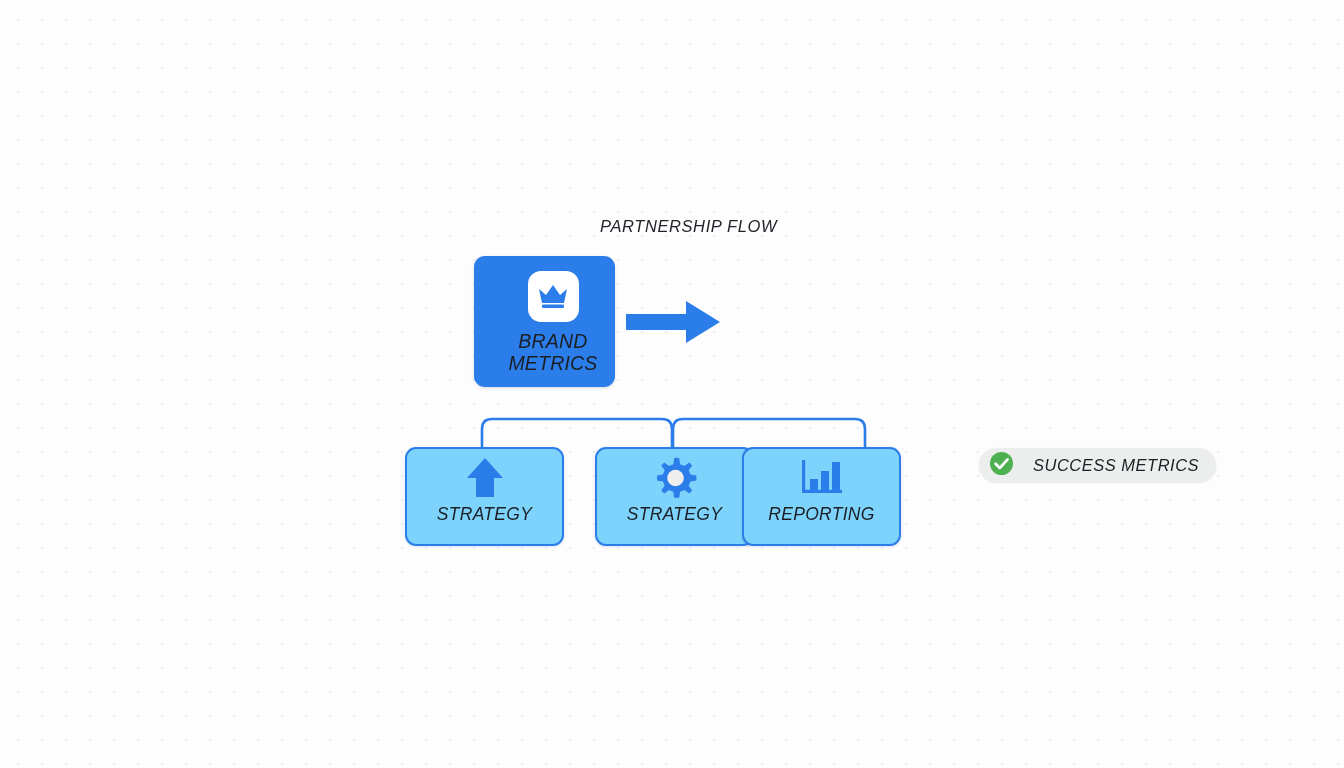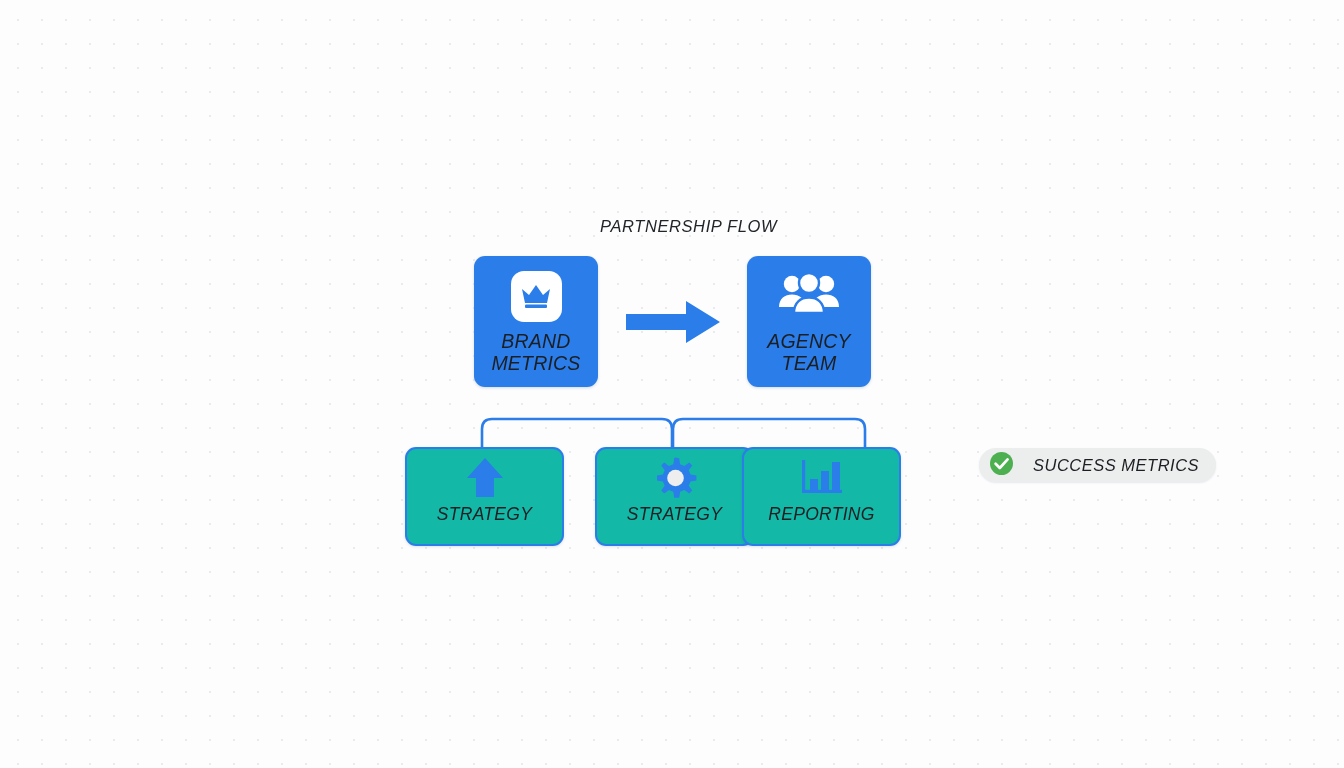--- a/index.html
+++ b/index.html
@@ -18,21 +18,21 @@
     position:absolute;left:600px;top:217px;
     font-size:16.5px;letter-spacing:.6px;color:#212529;
     white-space:nowrap;
   }
 
   
   .node{
     position:absolute;width:124px;height:131px;
     background:#2b7de9;border-radius:11px;
     box-shadow:0 1px 3px rgba(20,50,90,.18);
-    display:flex;flex-direction:column;align-items:center;
+    display:flex;flex-direction:column;align-items:center;padding-left:17px;
   }
   .node.brand{left:474px;top:256px;}
   .node.agency{left:747px;top:256px;}
 
   .node-icon{height:62px;display:flex;align-items:center;justify-content:center;margin-top:9px;}
   .icon-plate{
     width:51px;height:51px;background:#ffffff;border-radius:13px;
     display:flex;align-items:center;justify-content:center;
   }
   .node-label{
@@ -43,21 +43,21 @@
 
   
   .flow-arrow{position:absolute;left:623px;top:296px;}
 
   
   .connector{position:absolute;left:470px;top:405px;}
 
   
   .card{
     position:absolute;width:155px;height:95px;
-    background:#14b8a6;border:2.6px solid #2b7de9;border-radius:11px;
+    background:#7dd3fc;border:2.6px solid #2b7de9;border-radius:11px;
     box-shadow:0 1px 3px rgba(20,50,90,.13);
     display:flex;flex-direction:column;align-items:center;justify-content:flex-start;
   }
   .card.c1{left:405px;top:447px;}
   .card.c2{left:595px;top:447px;}
   .card.c3{left:742px;top:447px;}
   .card-icon{height:48px;display:flex;align-items:center;justify-content:center;margin-top:7px;}
   .card-label{font-size:17.5px;color:#1b1f24;letter-spacing:.3px;white-space:nowrap;}
 
   
@@ -90,38 +90,20 @@
       <span class="l2">METRICS</span>
     </div>
   </div>
 
   <div class="flow-arrow">
     <svg width="100" height="52" viewBox="0 0 100 52" aria-hidden="true">
       <path d="M3 18 L63 18 L63 5 L97 26 L63 47 L63 34 L3 34 Z" fill="#2b7de9"></path>
     </svg>
   </div>
 
-  <div class="node agency">
-    <div class="node-icon">
-      <span>
-        <svg width="62" height="44" viewBox="0 0 62 44" aria-hidden="true">
-          <circle cx="14" cy="12" r="8.2" fill="#ffffff"></circle>
-          <path d="M1 35 C1 26.5 7 22.5 14 22.5 C21 22.5 27 26.5 27 35 Z" fill="#ffffff"></path>
-          <circle cx="48" cy="12" r="8.2" fill="#ffffff"></circle>
-          <path d="M35 35 C35 26.5 41 22.5 48 22.5 C55 22.5 61 26.5 61 35 Z" fill="#ffffff"></path>
-          <circle cx="31" cy="11" r="10" fill="#ffffff" stroke="#2b7de9" stroke-width="2.4"></circle>
-          <path d="M16 41 C16 30.5 22.5 25.5 31 25.5 C39.5 25.5 46 30.5 46 41 Z" fill="#ffffff" stroke="#2b7de9" stroke-width="2.4"></path>
-        </svg>
-      </span>
-    </div>
-    <div class="node-label">
-      <span>AGENCY</span>
-      <span class="l2">TEAM</span>
-    </div>
-  </div>
 
   <div class="connector">
     <svg width="410" height="55" viewBox="0 0 410 55" aria-hidden="true">
 
       <path d="M12 48 L12 24 Q12 14 22 14 L192 14 Q202 14 202 24 L202 48" fill="none" stroke="#2b7de9" stroke-width="2.6" stroke-linecap="round"></path>
 
       <path d="M203 48 L203 24 Q203 14 213 14 L385 14 Q395 14 395 24 L395 48" fill="none" stroke="#2b7de9" stroke-width="2.6" stroke-linecap="round"></path>
     </svg>
   </div>
 

